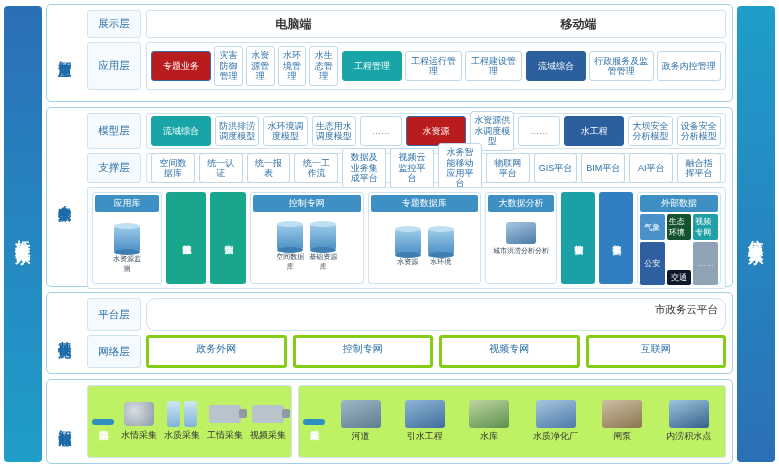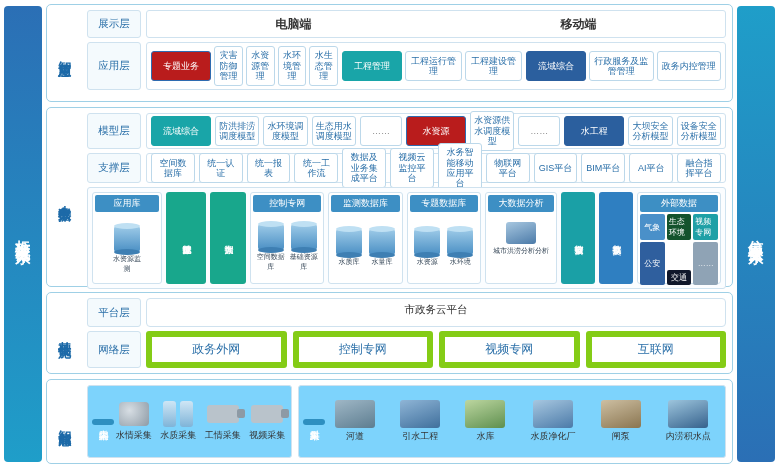--- a/index.html
+++ b/index.html
@@ -44,25 +44,25 @@
   .ext{display:flex;flex-direction:column;gap:2px;flex:1;}
   .extrow{display:flex;gap:2px;flex:1;}
   .extchip{flex:1;border-radius:2px;color:#fff;font-size:8px;display:flex;align-items:center;justify-content:center;padding:2px;}
   .c-blue{background:#4a90c9;}
   .c-green{background:#14532d;}
   .c-teal{background:#1fa0a6;}
   .c-navy{background:#2f5f9e;}
   .c-orange{background:#0f172a;margin-top:28px;}
   
   .netrow{display:flex;gap:6px;flex:1;}
-  .netchip{flex:1;border:6px solid #84cc16;border-radius:3px;text-align:center;font-size:12px;color:#2a6fa8;padding:4px 0;background:#fff;}
-  .plain{flex:1;border:1px solid #cfe2ef;border-radius:4px;text-align:center;font-size:10.5px;color:#333;padding:4px 16px;background:#fff;}
+  .netchip{flex:1;border:3px solid #84cc16;border-radius:3px;text-align:center;font-size:10px;color:#2a6fa8;padding:4px 0;background:#fff;}
+  .plain{flex:1;border:1px solid #cfe2ef;border-radius:9px;text-align:right;font-size:10.5px;color:#333;padding:4px 7px;background:#fff;}
   
   .sense{display:flex;gap:6px;align-items:stretch;flex:1;}
-  .sensebox{border:1px solid #cfe2ef;border-radius:3px;display:flex;align-items:center;padding:4px;background:#7dd3fc;}
+  .sensebox{border:1px solid #cfe2ef;border-radius:3px;display:flex;align-items:center;padding:4px;gap:6px;background:#bef264;}
   .sensebox.one{flex:0 0 195px;}
   .sensebox.two{flex:1;}
   .slabel{width:22px;min-width:22px;background:#2e8fc0;color:#fff;border-radius:3px;display:flex;align-items:center;justify-content:center;font-size:10px;padding:3px 0;}
   .slabel span{writing-mode:vertical-rl;text-orientation:upright;line-height:1.05;}
   .items{display:flex;gap:5px;flex:1;justify-content:space-around;}
   .item{display:flex;flex-direction:column;align-items:center;gap:2px;font-size:9px;color:#333;}
   .thumb{width:40px;height:28px;border-radius:3px;}
   .ic{width:34px;height:26px;display:flex;align-items:center;justify-content:center;}
   .t1{background:linear-gradient(160deg,#9fb7c6,#5d7d90);}
   .t2{background:linear-gradient(160deg,#8fb5d6,#3f6f9c);}
@@ -187,27 +187,20 @@
           </div>
 
           <div class="bdcol" style="flex:1">
             <div class="bdhdr">控制专网</div>
             <div class="dbset">
               <div class="db"><div class="cyl"></div><span>空间数据库</span></div>
               <div class="db"><div class="cyl"></div><span>基础资源库</span></div>
             </div>
           </div>
 
-          <div class="bdcol" style="flex:1">
-            <div class="bdhdr">监测数据库</div>
-            <div class="dbset">
-              <div class="db"><div class="cyl"></div><span>水质库</span></div>
-              <div class="db"><div class="cyl"></div><span>水量库</span></div>
-            </div>
-          </div>
 
           <div class="bdcol" style="flex:1">
             <div class="bdhdr">专题数据库</div>
             <div class="dbset">
               <div class="db"><div class="cyl"></div><span>水资源</span></div>
               <div class="db"><div class="cyl"></div><span>水环境</span></div>
             </div>
           </div>
 
           <div class="bdcol" style="flex:0 0 66px">

